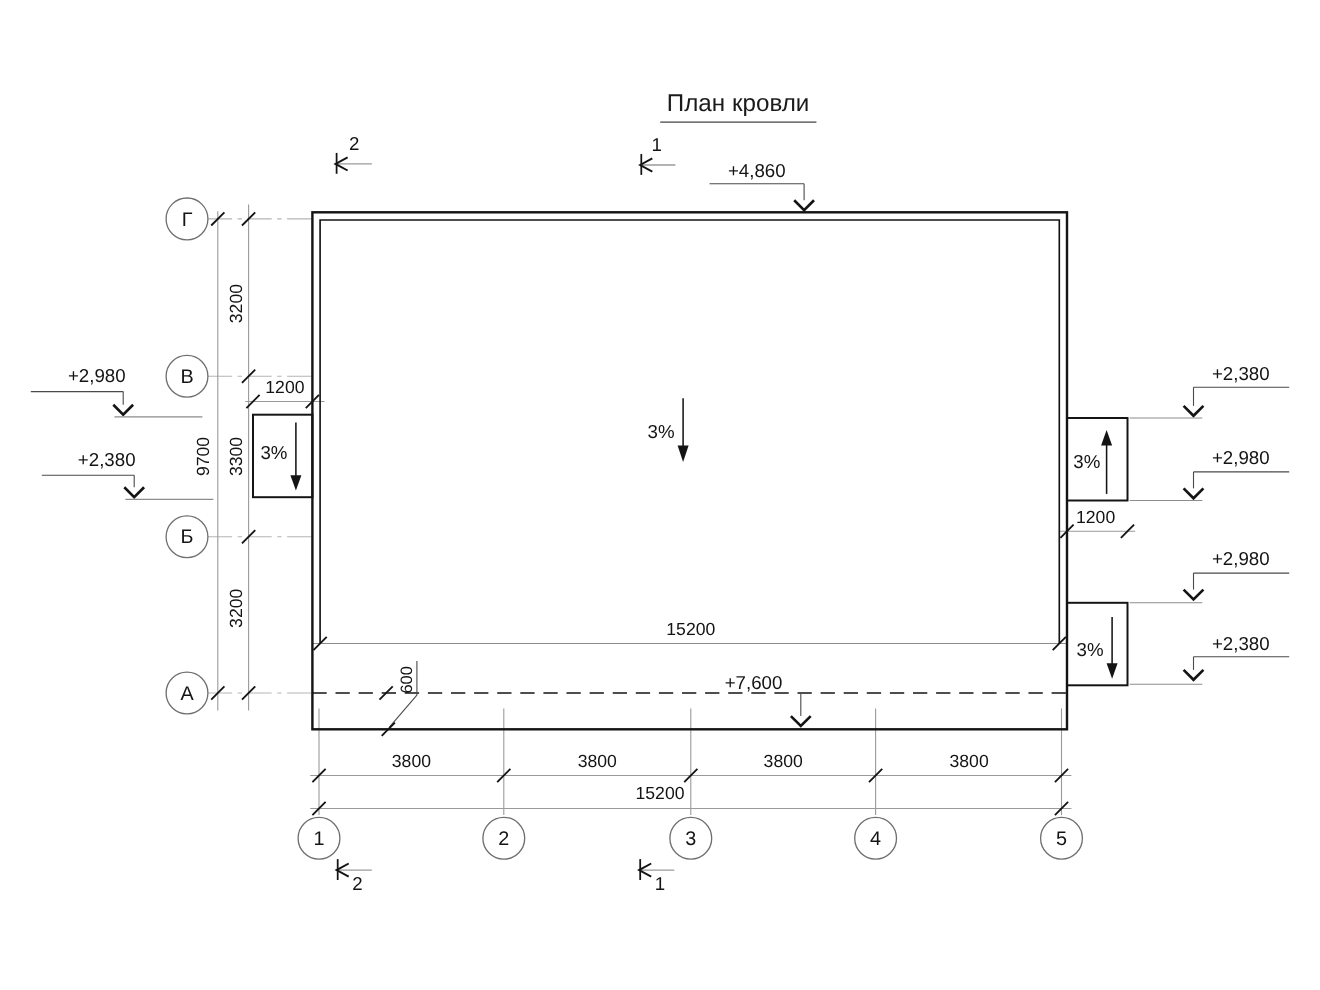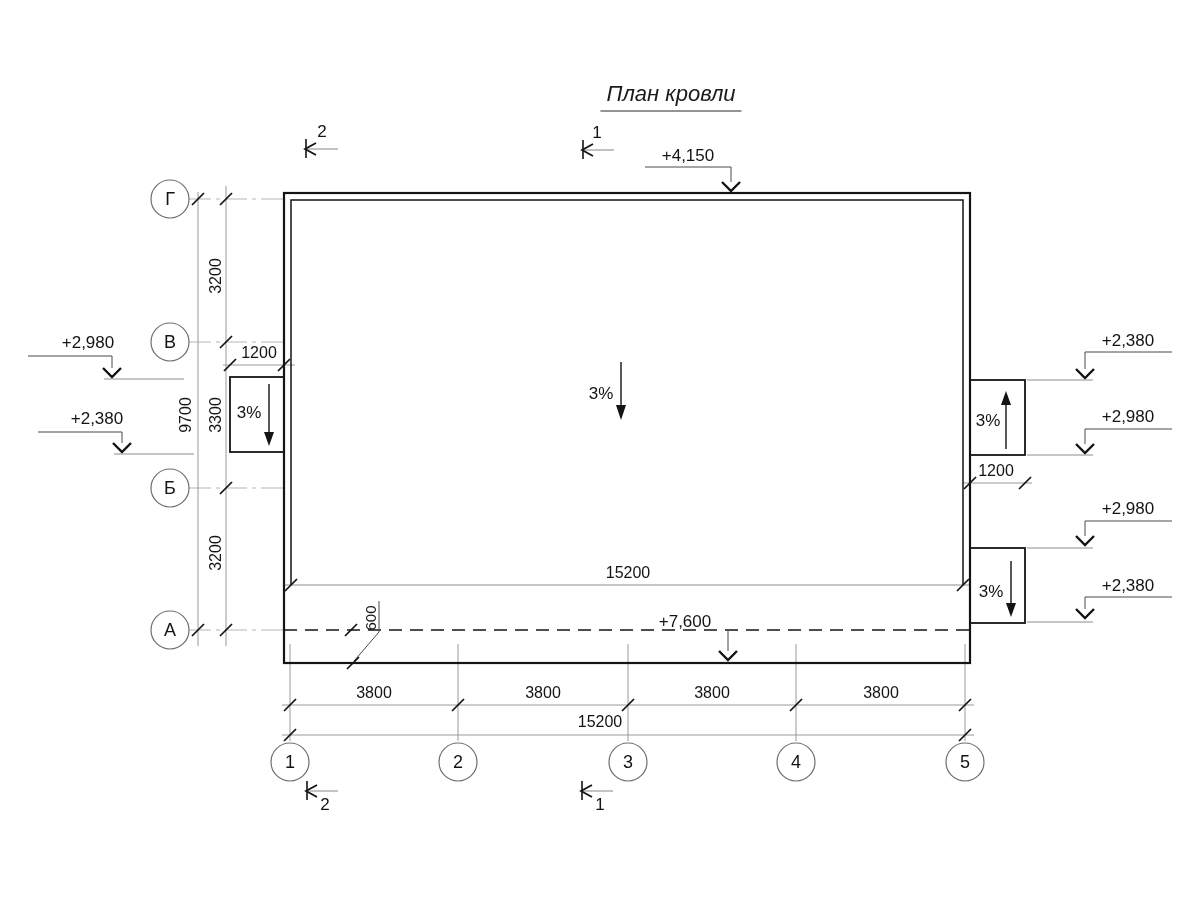--- a/index.html
+++ b/index.html
@@ -9,21 +9,21 @@
   }
   .canvas svg{position:absolute;left:0;top:0;}
   .lbl{
     position:absolute;transform:translate(-50%,-50%);
     white-space:nowrap;color:#141414;line-height:1;
   }
   .rot{transform:translate(-50%,-50%) rotate(-90deg);}
   .s15{font-size:15px}.s16{font-size:16px}.s17{font-size:17px}.s18{font-size:18px}
   .title{
     position:absolute;left:671px;top:96px;transform:translate(-50%,-50%);
-    font-size:22px;font-style:italic;white-space:nowrap;
+    font-size:22px;white-space:nowrap;
     border-bottom:1.5px solid #2a2a2a;padding:0 6px 4px 6px;color:#1a1a1a;
   }
   
   .blk{stroke:#141414;fill:none}
   .w22{stroke-width:2.2}.w18{stroke-width:1.8}.w15{stroke-width:1.5}
   .dash{stroke:#141414;stroke-width:1.5;stroke-dasharray:13 8;fill:none}
   .dim{stroke:#9a9a9a;stroke-width:1;fill:none}
   .lvl{stroke:#8c8c8c;stroke-width:1;fill:none}
   .axisln{stroke:#b5b5b5;stroke-width:1;stroke-dasharray:22 5 4 5;fill:none}
   .tick{stroke:#141414;stroke-width:1.7}
@@ -223,21 +223,21 @@
 
   <div class="lbl s17" style="left:88px;top:342px">+2,980</div>
   <div class="lbl s17" style="left:97px;top:418px">+2,380</div>
 
   <div class="lbl s16" style="left:259px;top:353px">1200</div>
   <div class="lbl s17" style="left:249px;top:412px">3%</div>
 
   <div class="lbl s17" style="left:322px;top:131px">2</div>
   <div class="lbl s17" style="left:597px;top:132px">1</div>
 
-  <div class="lbl s17" style="left:688px;top:155px">+4,150</div>
+  <div class="lbl s17" style="left:688px;top:155px">+4,860</div>
 
   <div class="lbl s17" style="left:601px;top:393px">3%</div>
 
   <div class="lbl s16" style="left:628px;top:573px">15200</div>
 
   <div class="lbl rot s15" style="left:370px;top:618px">600</div>
   <div class="lbl s17" style="left:685px;top:621px">+7,600</div>
 
   <div class="lbl s17" style="left:988px;top:420px">3%</div>
   <div class="lbl s16" style="left:996px;top:471px">1200</div>

